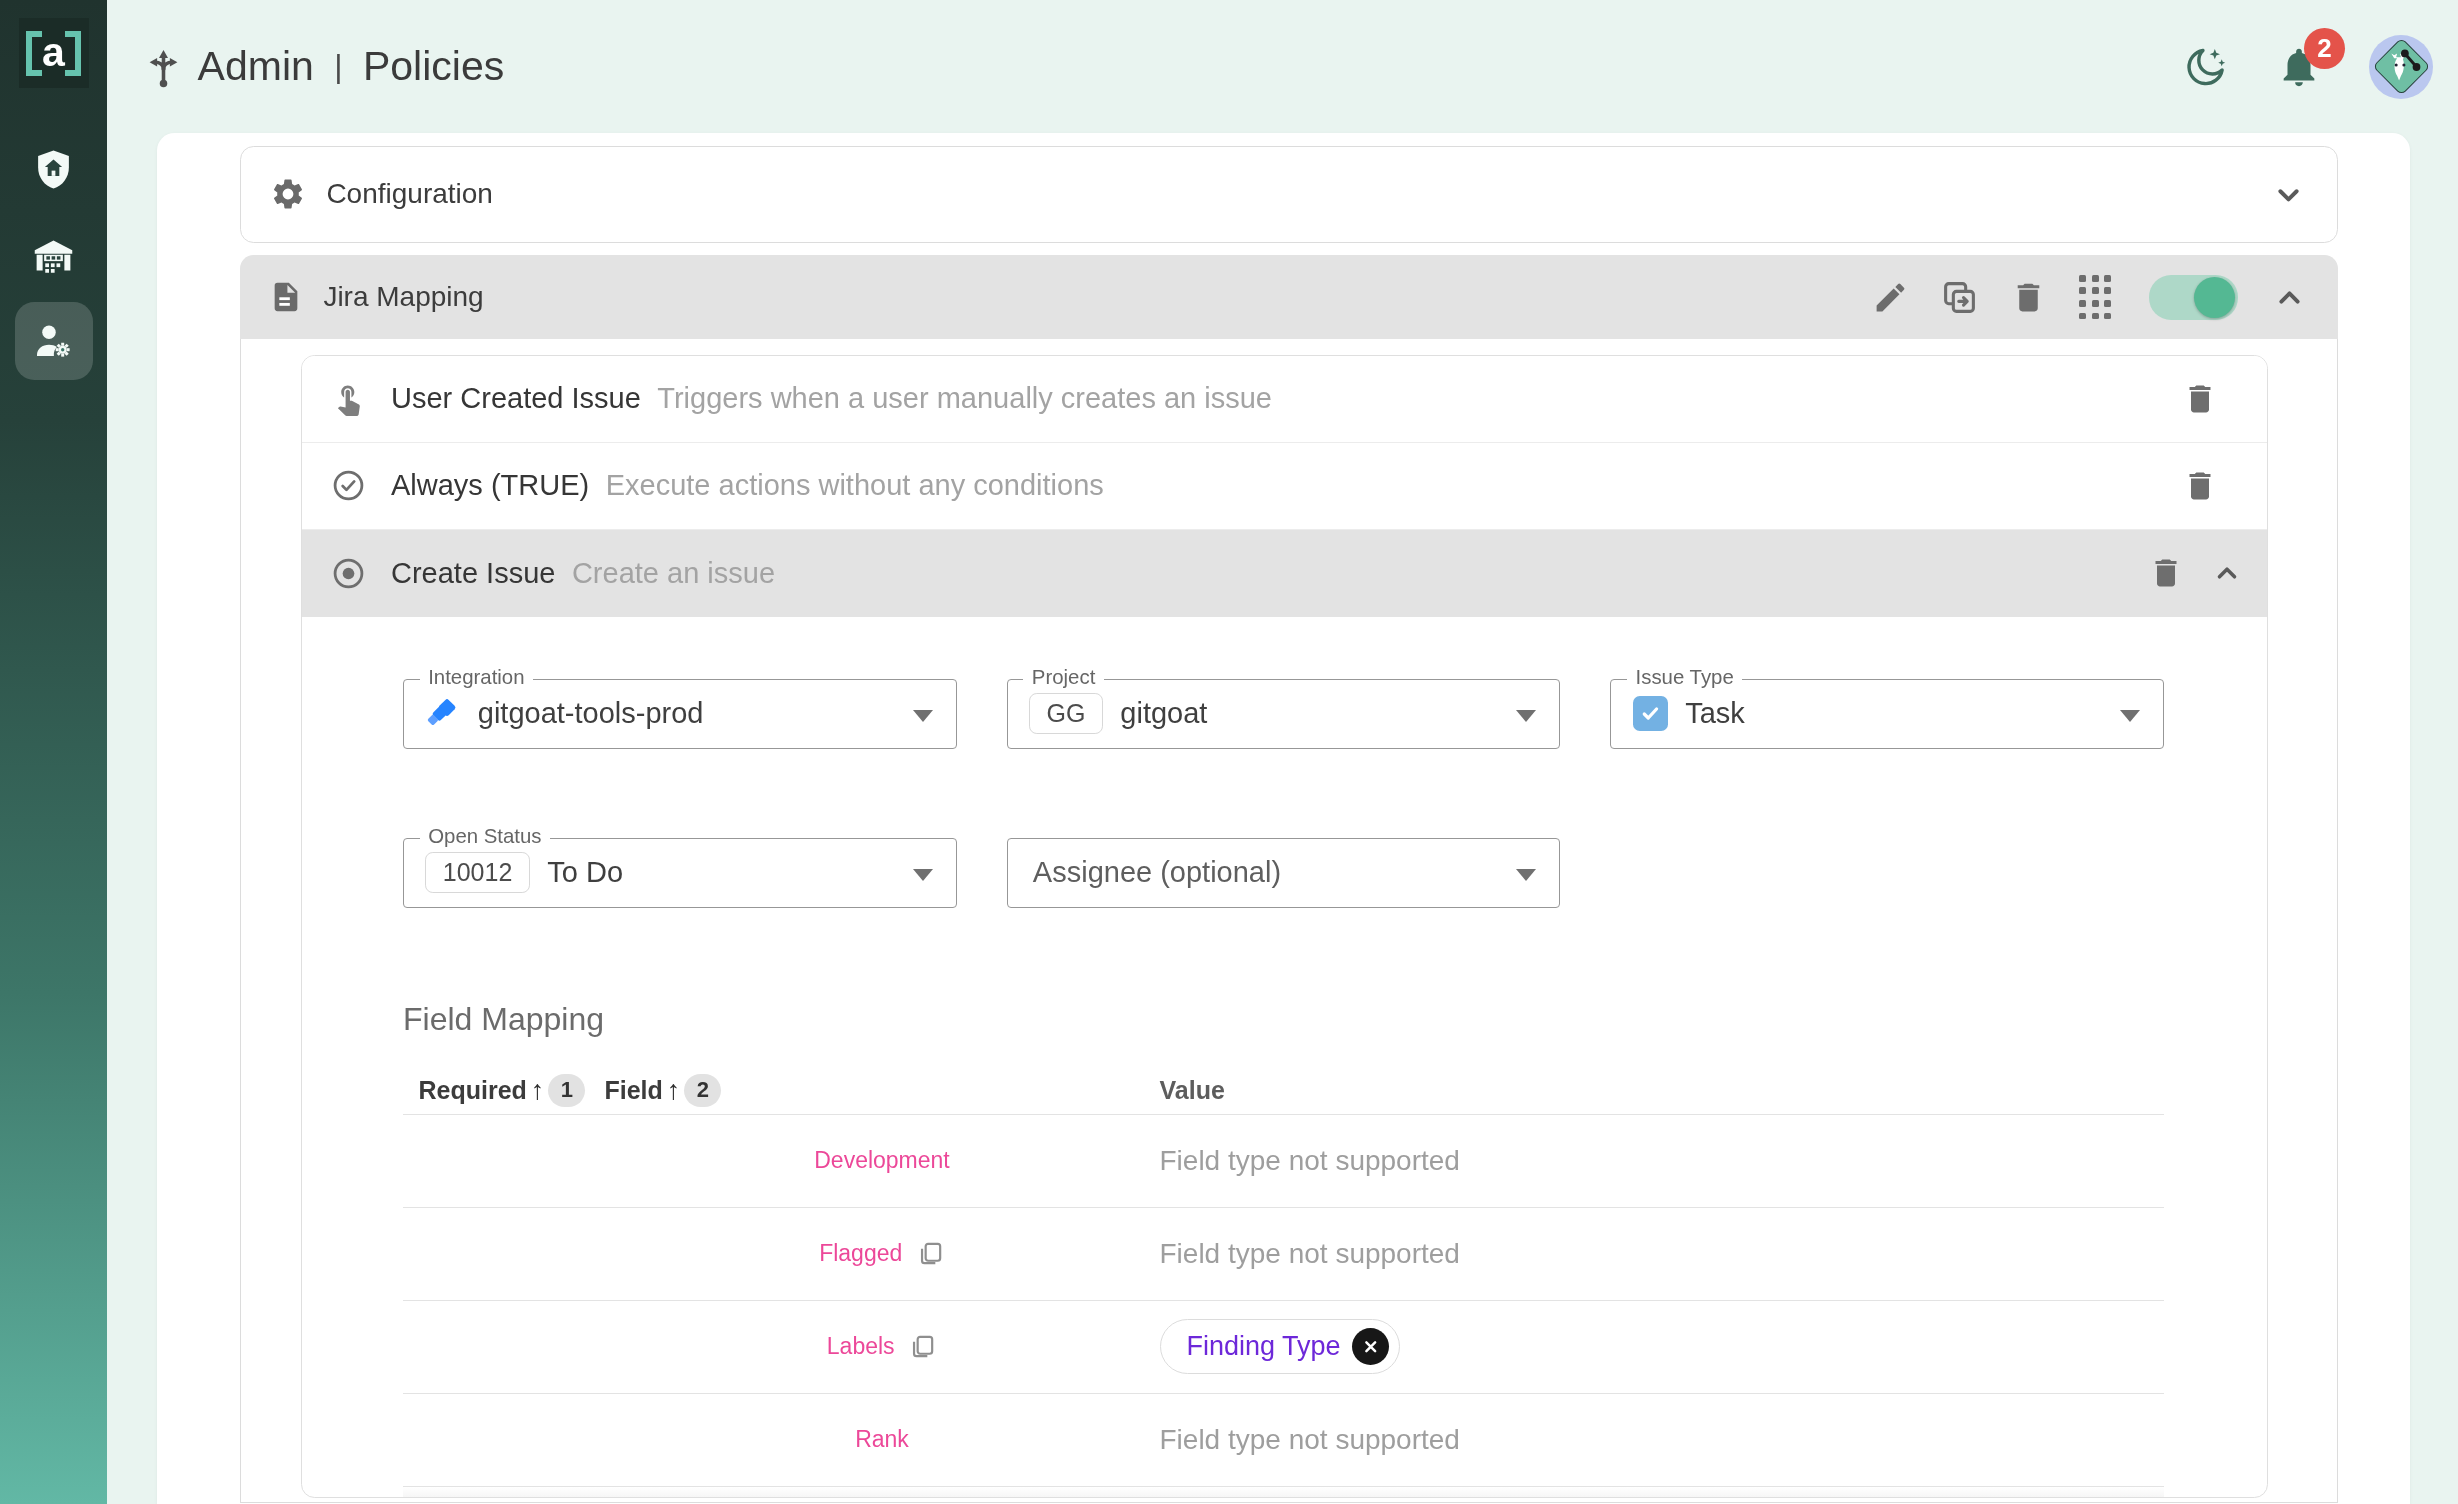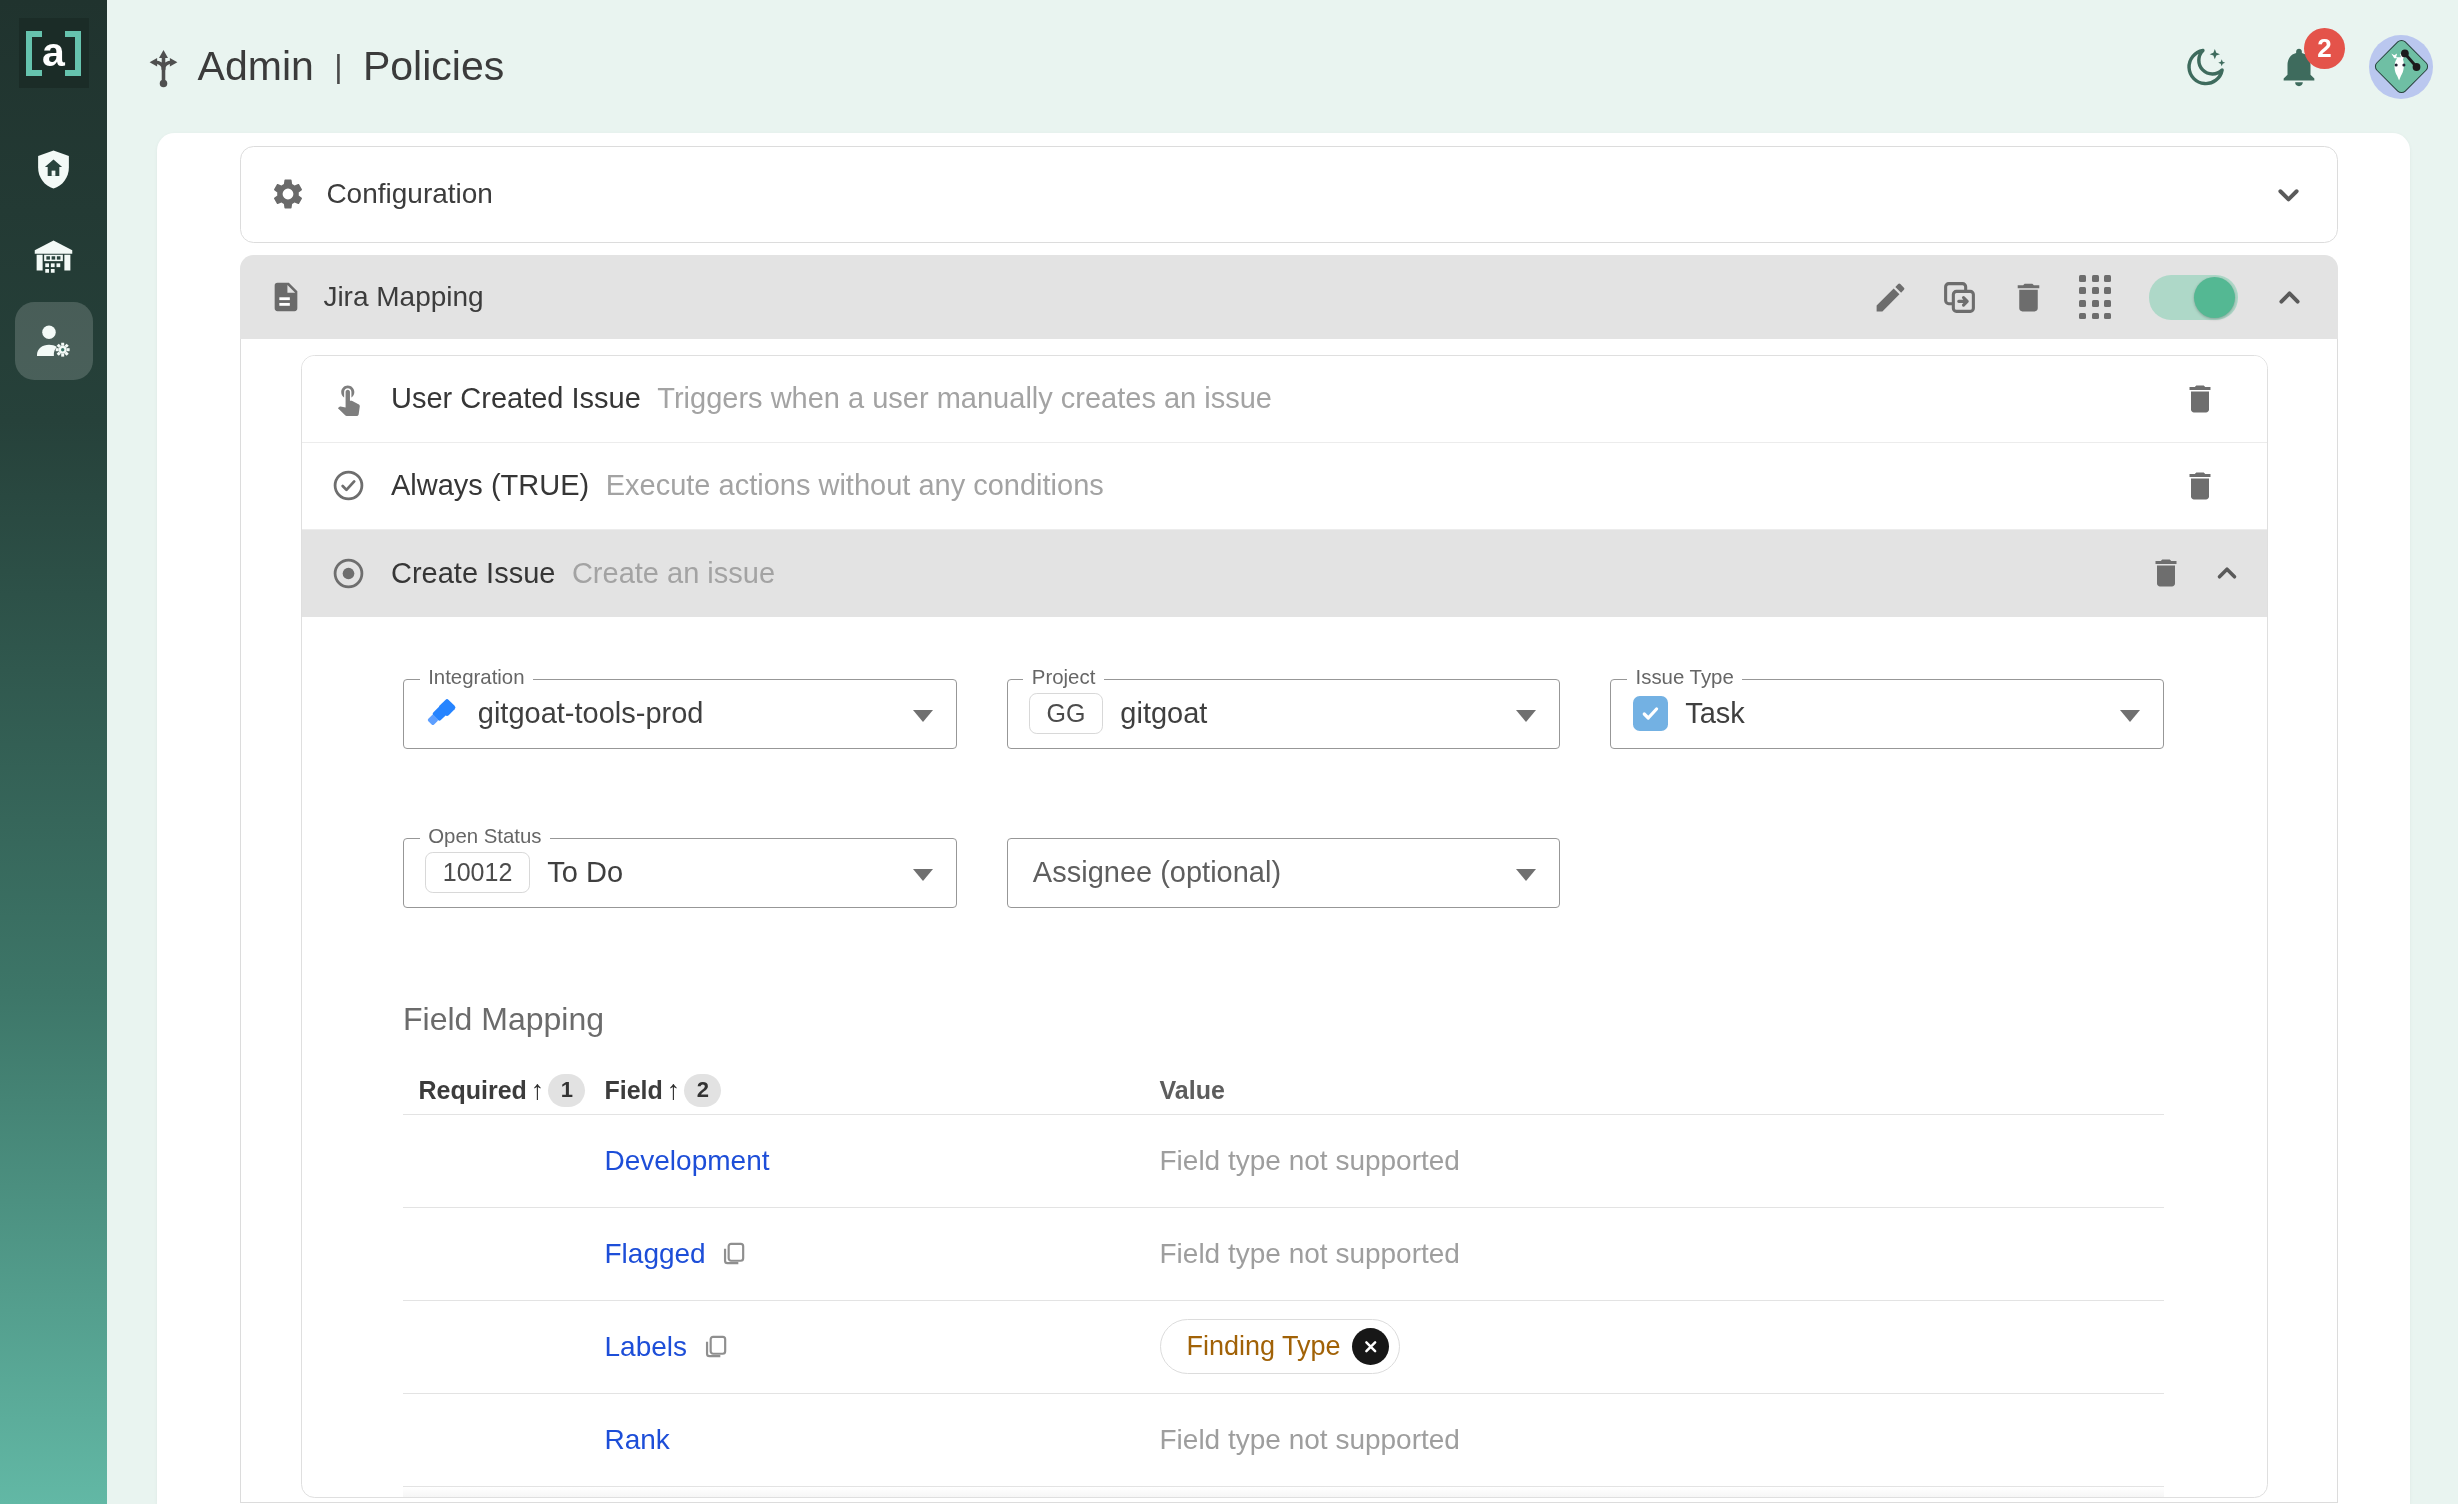--- a/index.html
+++ b/index.html
@@ -81,26 +81,26 @@
 
   
   .fm-title { margin:93px 0 0 101px; font-size:32px; color:#6b6b6b; }
   .fm-table { margin:29px 103px 0 101px; }
   .fm-head { display:grid; grid-template-columns:186px 555px 1fr; padding-left:15.5px; height:47px; align-items:center; }
   .fm-head .hcell { display:flex; align-items:center; gap:4px; font-size:25px; font-weight:bold; color:#3c3c3c; }
   .fm-head .hcell.value { font-weight:bold; color:#5d5d5d; }
   .sort-arrow { font-size:27px; font-weight:bold; color:#2f2f2f; }
   .sort-badge { background:#e2e2e2; border-radius:16.5px; min-width:37px; height:33px; padding:0 5.8px; display:flex; align-items:center; justify-content:center; font-size:22px; font-weight:bold; color:#333; }
   .fm-row { display:grid; grid-template-columns:186px 555px 1fr; padding-left:15.5px; height:93px; align-items:center; border-top:1.9px solid #e3e3e3; }
-  .fm-field { display:flex; align-items:center; gap:13.6px; font-size:28px; color:#1d4ed8; }
+  .fm-field { display:flex; align-items:center; gap:13.6px; font-size:23px; color:#ec4899;justify-content:center; }
   .fm-field svg { width:29px; height:29px; cursor:pointer; }
   .fm-value { font-size:28px; color:#9e9e9e; }
   .fm-bottom { border-top:1.9px solid #e3e3e3; height:11.6px; background:linear-gradient(#ffffff,#f6f6f6); margin:0 103px 0 101px; }
   .tag-chip { display:inline-flex; align-items:center; gap:11.6px; border:1.9px solid #dcdcdc; border-radius:28px; height:55px; padding:0 9.7px 0 26px; background:#fff; }
-  .tag-chip .tlabel { font-size:27px; color:#a16207; }
+  .tag-chip .tlabel { font-size:27px; color:#6d28d9; }
   .tag-close { width:37px; height:37px; border-radius:50%; background:#171717; display:flex; align-items:center; justify-content:center; cursor:pointer; }
   .tag-close svg { width:17.5px; height:17.5px; }
 </style>
 </head>
 <body>
 
 <aside class="sidebar">
   <div class="logo">
     <span class="bkt l"></span>
     <span class="ltr">a</span>

